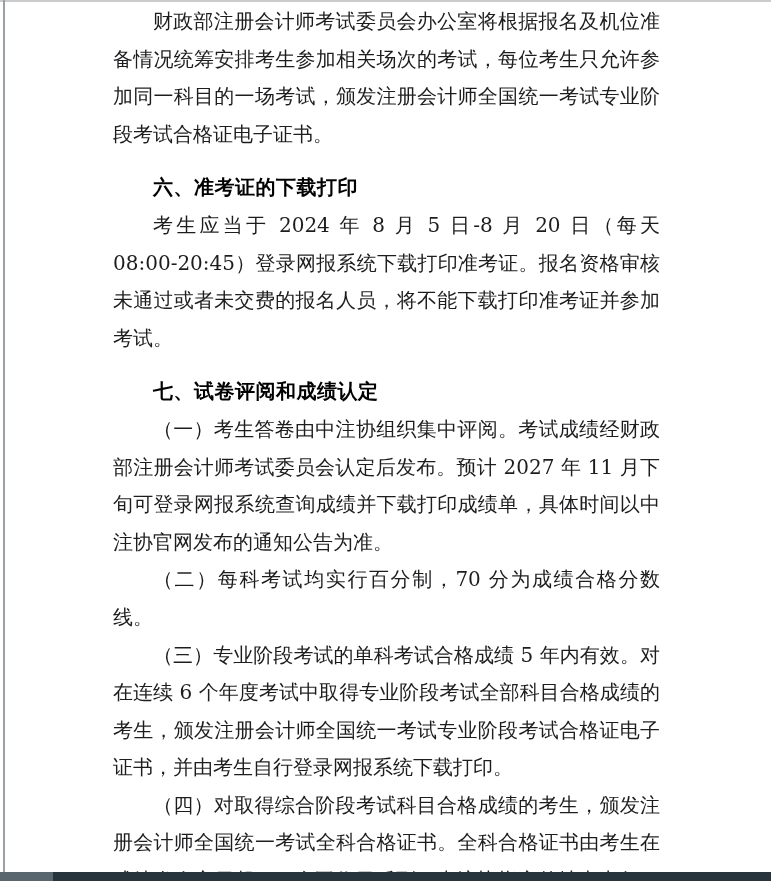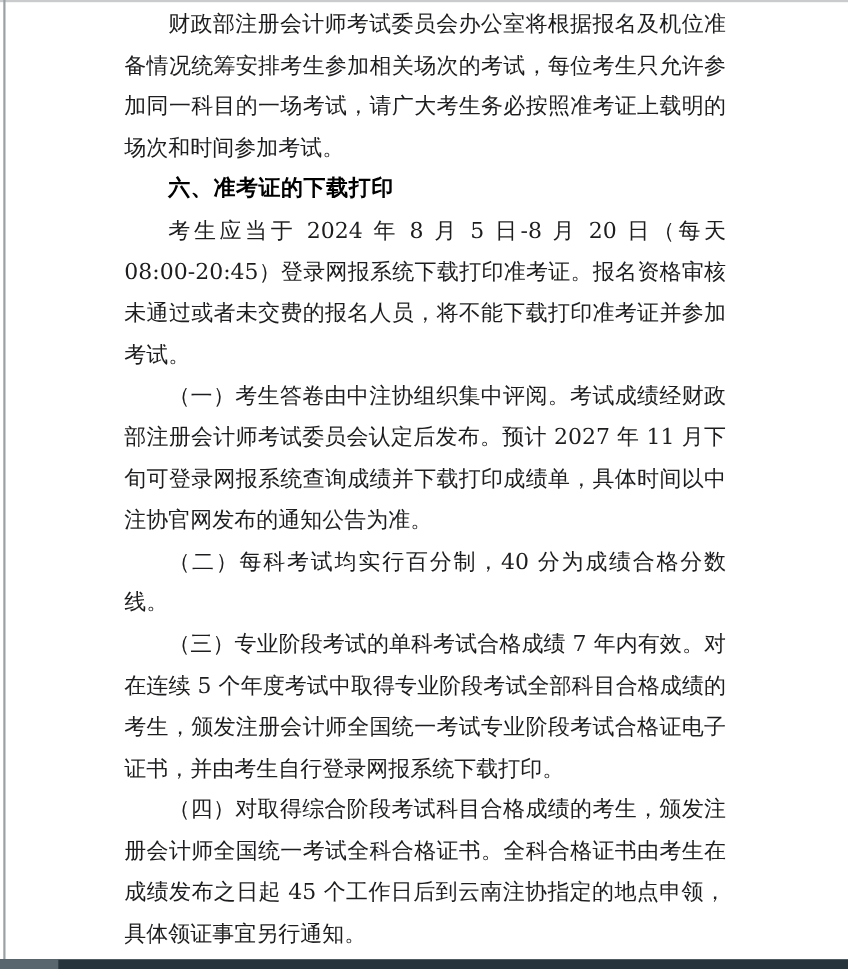--- a/index.html
+++ b/index.html
@@ -29,44 +29,46 @@
     line-height: 37.6px;
     text-align: justify;
     text-justify: inter-character;
   }
   .block { text-indent: 2em; margin: 0; }
   .heading {
     font-family: "Liberation Sans", sans-serif;
     font-weight: bold;
     color: #000000;
     letter-spacing: 0.5px;
+    margin-top: 16px;
   }
   .bottom-bar {
     position: absolute; left: 0; bottom: 0;
     width: 771px; height: 9px;
     background: #27343c;
     display: flex;
   }
   .bottom-bar-thumb {
     width: 53px; height: 100%;
     background: #5a666d;
   }
 </style>
 </head>
 <body>
 
 <div class="top-line"></div>
 <div class="left-line"></div>
 
 <div class="content">
-  <p class="block">财政部注册会计师考试委员会办公室将根据报名及机位准备情况统筹安排考生参加相关场次的考试，每位考生只允许参加同一科目的一场考试，请广大考生务必按照准考证上载明的场次和时间参加考试。</p>
+  <p class="block">财政部注册会计师考试委员会办公室将根据报名及机位准备情况统筹安排考生参加相关场次的考试，每位考生只允许参加同一科目的一场考试，颁发注册会计师全国统一考试专业阶段考试合格证电子证书。</p>
   <p class="block heading">六、准考证的下载打印</p>
   <p class="block">考生应当于 2024 年 8 月 5 日-8 月 20 日（每天 08:00-20:45）登录网报系统下载打印准考证。报名资格审核未通过或者未交费的报名人员，将不能下载打印准考证并参加考试。</p>
+  <p class="block heading">七、试卷评阅和成绩认定</p>
   <p class="block">（一）考生答卷由中注协组织集中评阅。考试成绩经财政部注册会计师考试委员会认定后发布。预计 2027 年 11 月下旬可登录网报系统查询成绩并下载打印成绩单，具体时间以中注协官网发布的通知公告为准。</p>
-  <p class="block">（二）每科考试均实行百分制，40 分为成绩合格分数线。</p>
-  <p class="block">（三）专业阶段考试的单科考试合格成绩 7 年内有效。对在连续 5 个年度考试中取得专业阶段考试全部科目合格成绩的考生，颁发注册会计师全国统一考试专业阶段考试合格证电子证书，并由考生自行登录网报系统下载打印。</p>
+  <p class="block">（二）每科考试均实行百分制，70 分为成绩合格分数线。</p>
+  <p class="block">（三）专业阶段考试的单科考试合格成绩 5 年内有效。对在连续 6 个年度考试中取得专业阶段考试全部科目合格成绩的考生，颁发注册会计师全国统一考试专业阶段考试合格证电子证书，并由考生自行登录网报系统下载打印。</p>
   <p class="block">（四）对取得综合阶段考试科目合格成绩的考生，颁发注册会计师全国统一考试全科合格证书。全科合格证书由考生在成绩发布之日起 45 个工作日后到云南注协指定的地点申领，具体领证事宜另行通知。</p>
 
 </div>
 
 <div class="bottom-bar">
   <div class="bottom-bar-thumb"></div>
 </div>
 
 </body></html>

